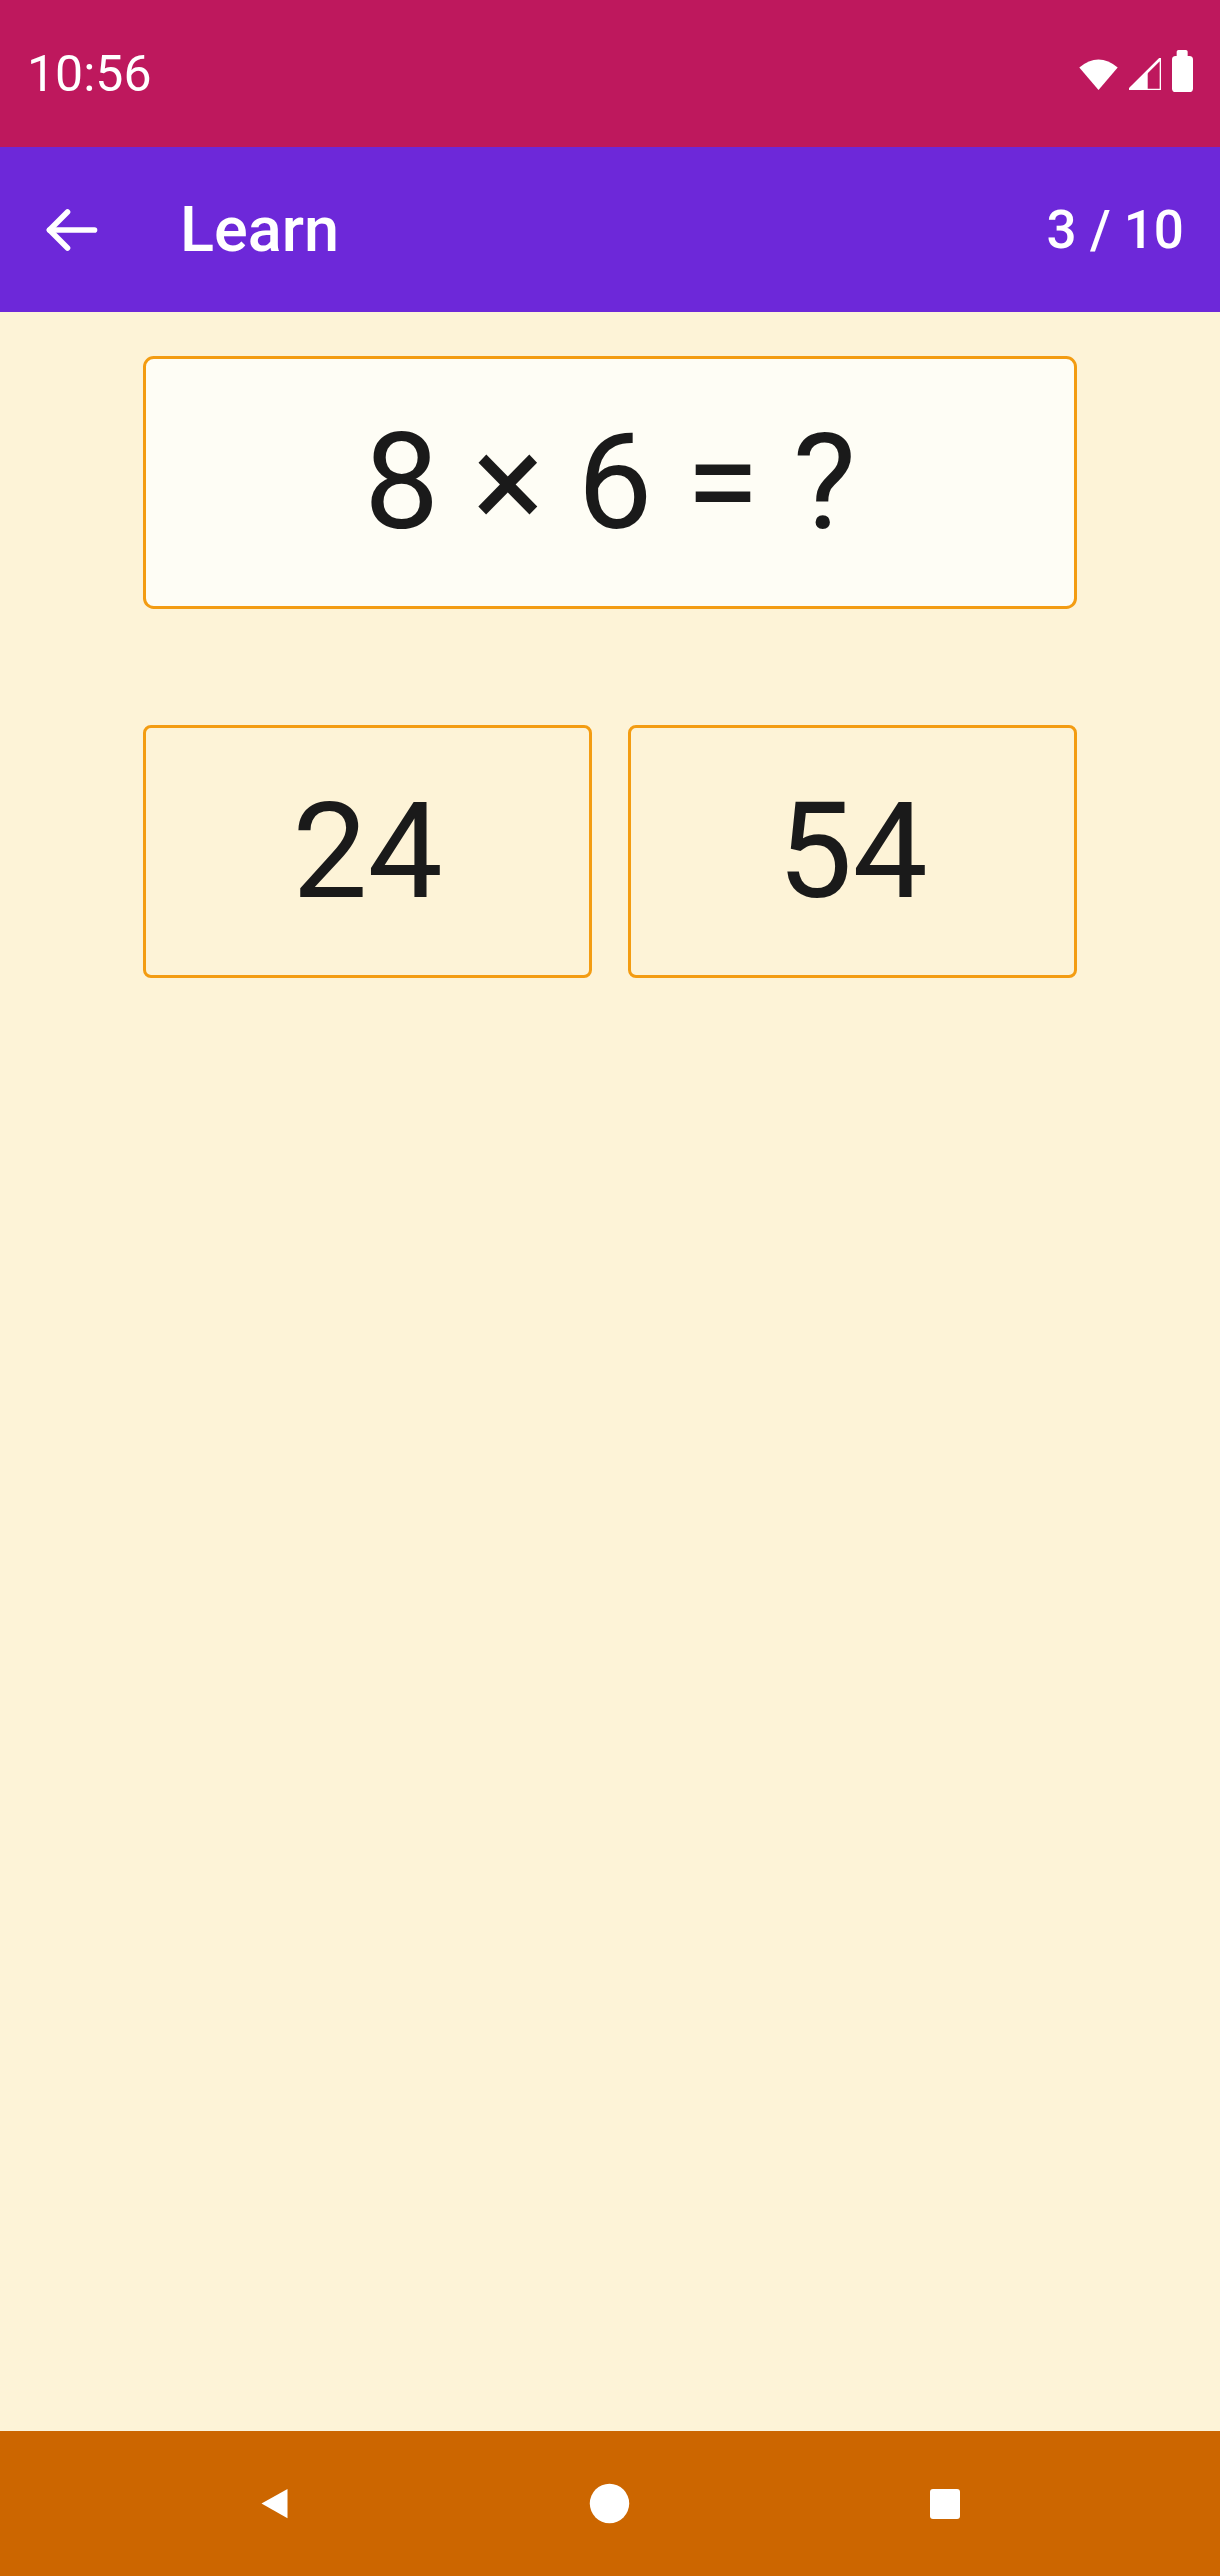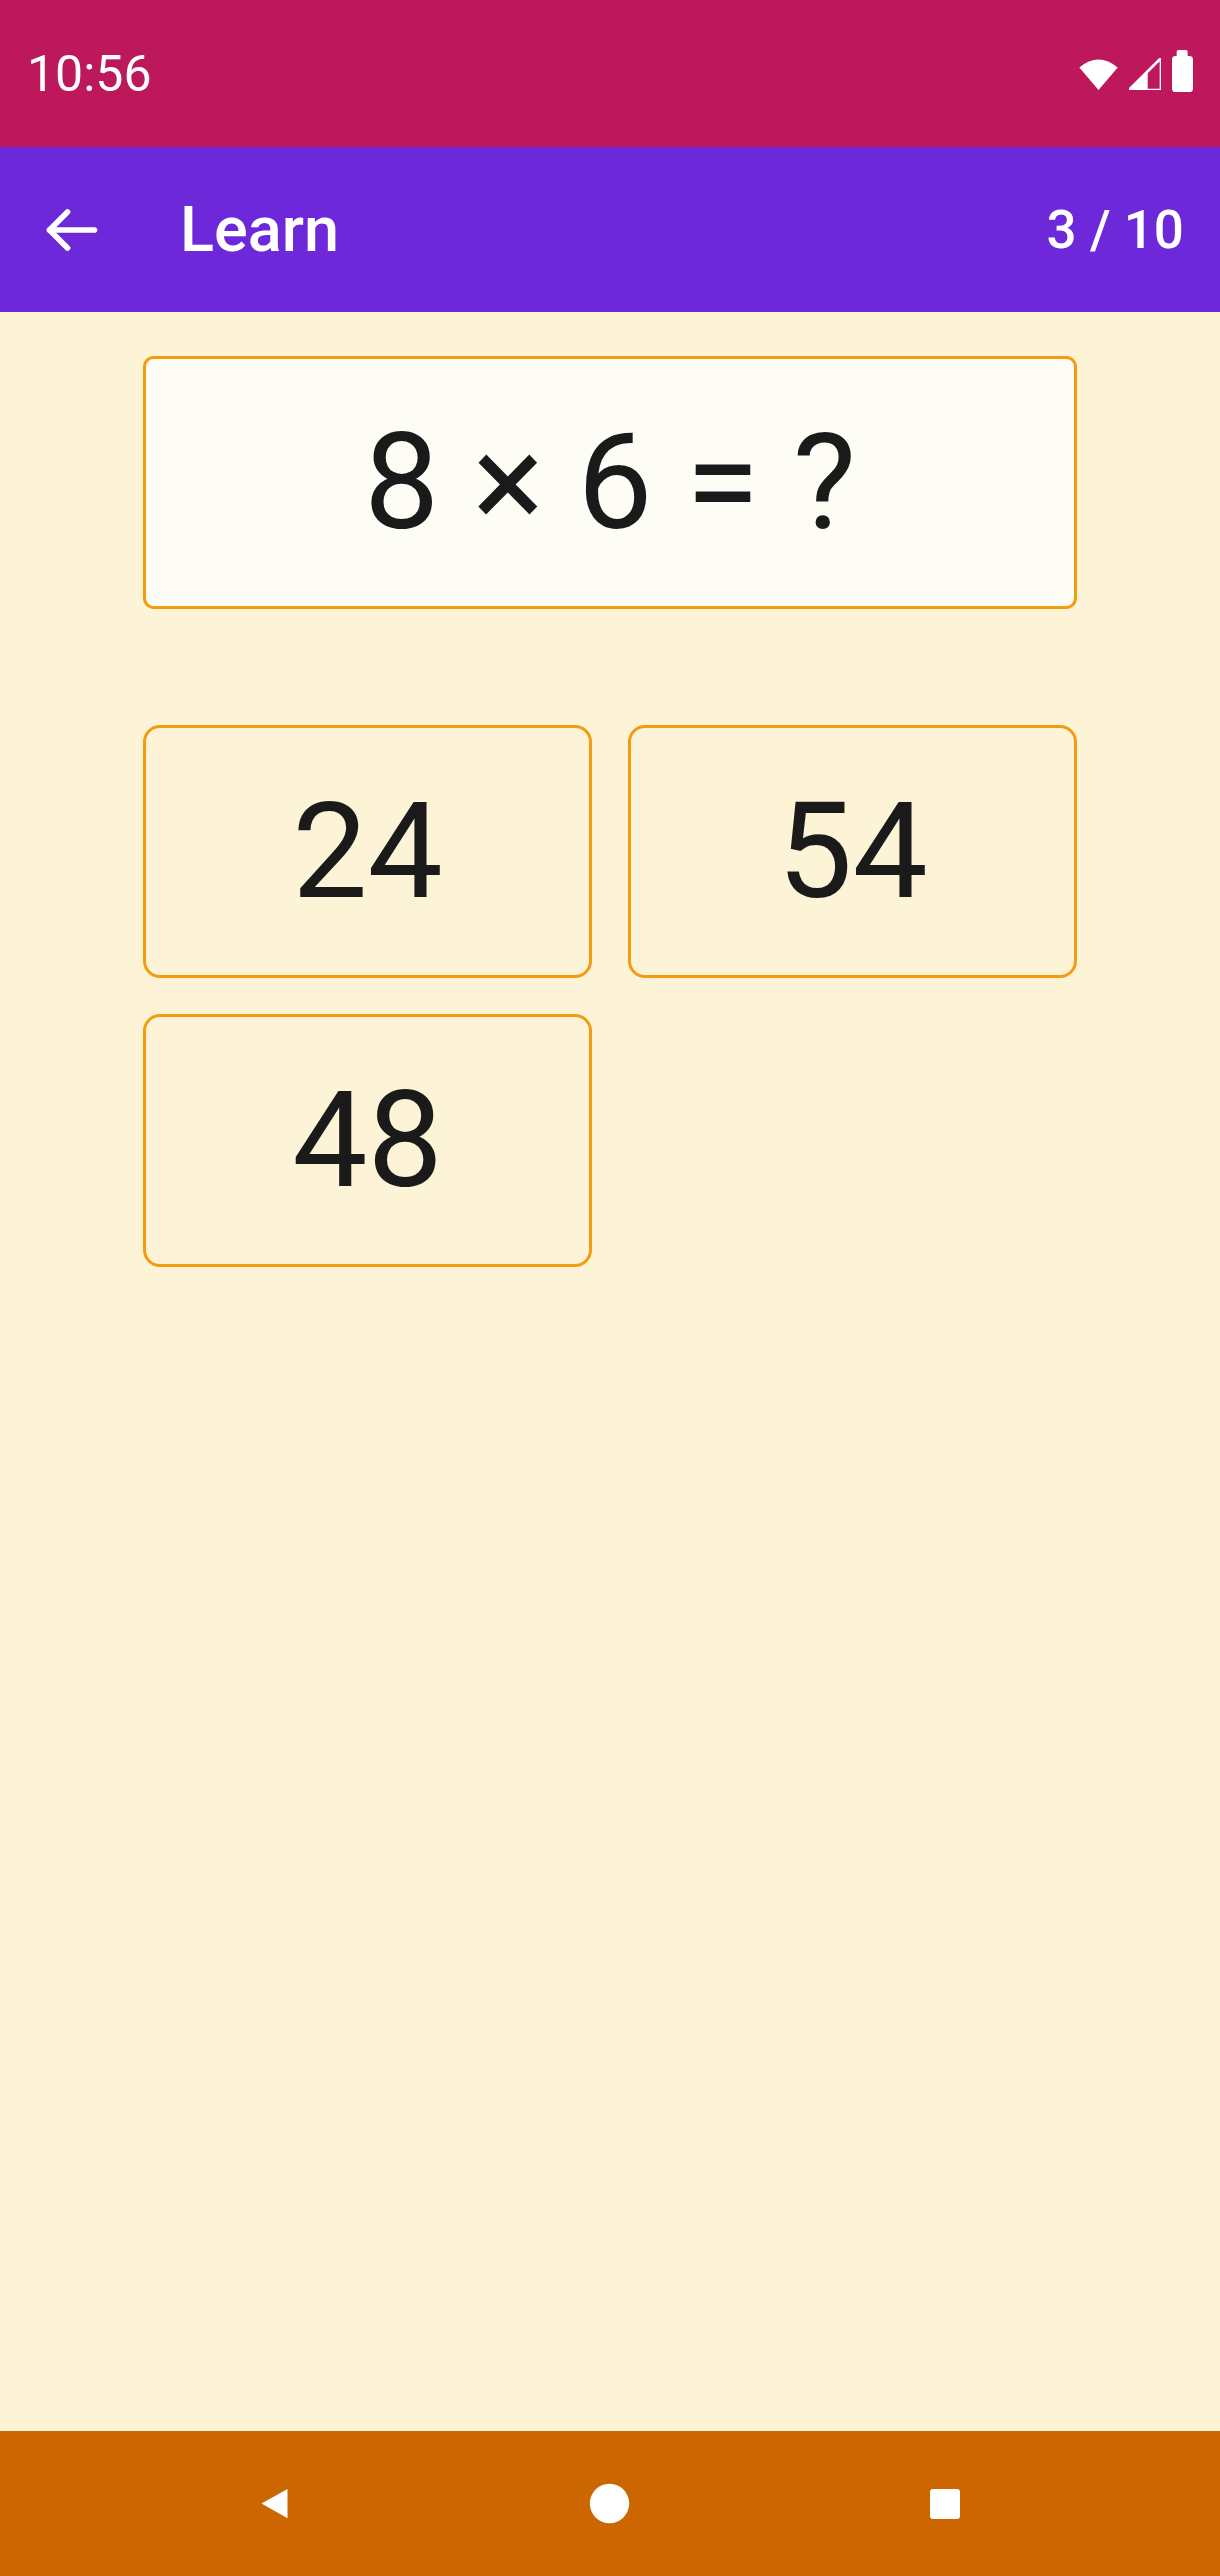--- a/index.html
+++ b/index.html
@@ -113,21 +113,21 @@
     
     .answers-grid {
       display: grid;
       grid-template-columns: 1fr 1fr;
       gap: 36px;
     }
     
     .answer-button {
       background-color: #fdf3d7;
       border: 3.6px solid #f39c12;
-      border-radius: 17px;
+      border-radius: 8px;
       padding: 45px 18px;
       text-align: center;
       font-size: 134px;
       font-weight: 400;
       color: #1a1a1a;
       cursor: pointer;
     }
     
     
     .nav-bar {
@@ -174,21 +174,20 @@
   <span class="app-title">Learn</span>
   <span class="progress-counter">3 / 10</span>
 </div>
 
 <div class="main-content">
   <div class="question-box">8 × 6 = ?</div>
 
   <div class="answers-grid">
     <div class="answer-button">24</div>
     <div class="answer-button">54</div>
-    <div class="answer-button">48</div>
   </div>
 </div>
 
 <div class="nav-bar">
   <div class="nav-button">
     <svg width="39" height="39" viewBox="0 0 24 24" fill="white">
       <path d="M20 3 L4 12 L20 21 Z"></path>
     </svg>
   </div>
   <div class="nav-button">

